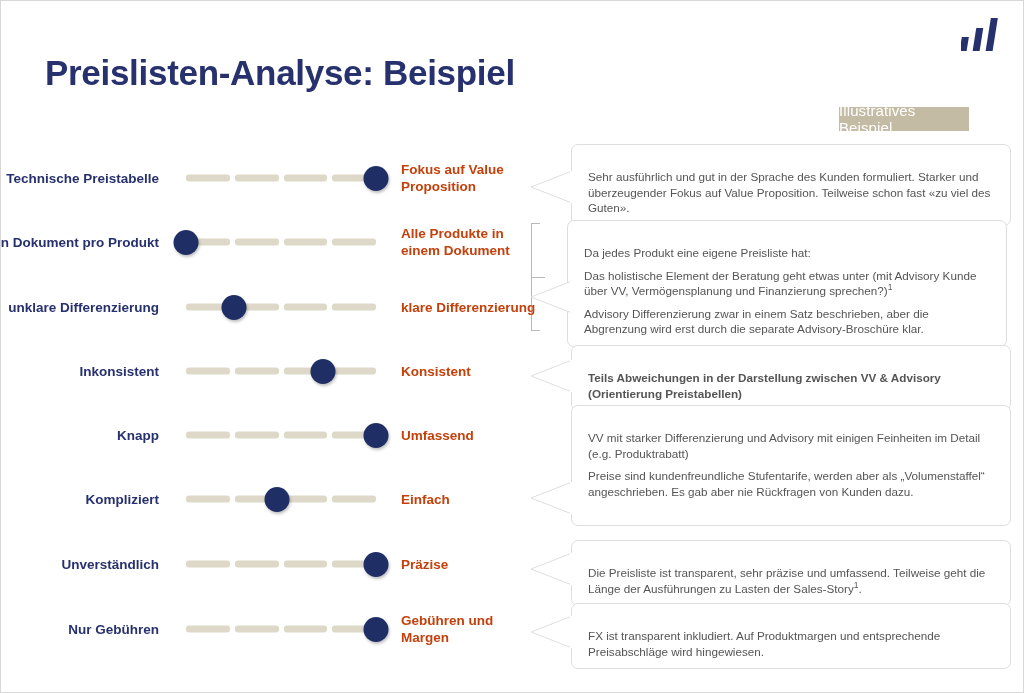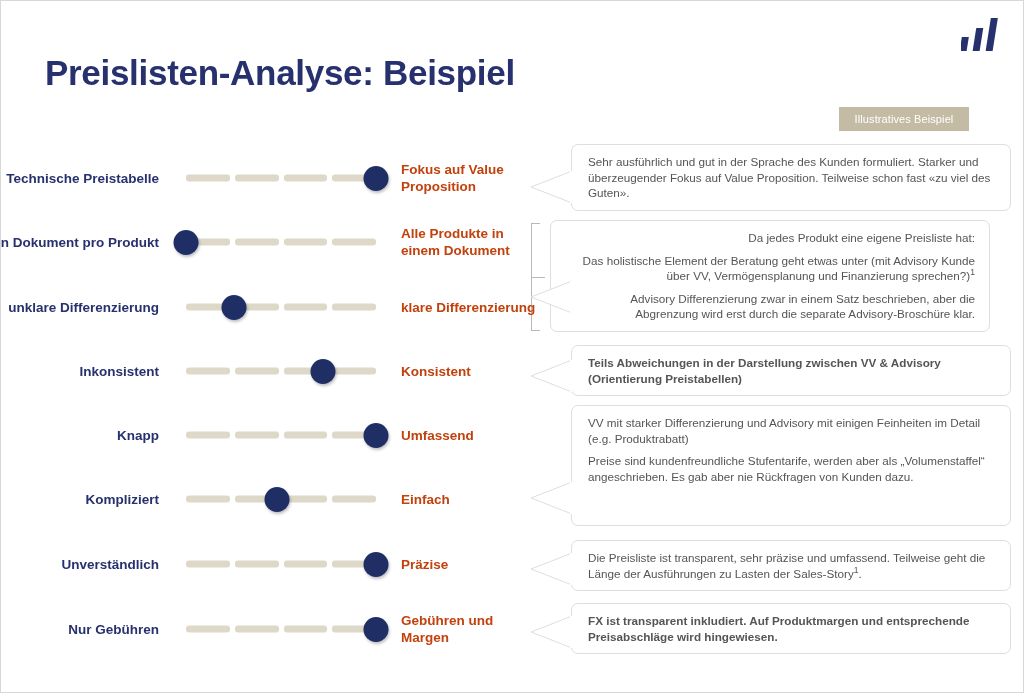--- a/index.html
+++ b/index.html
@@ -22,21 +22,21 @@
     color:#27316e;white-space:nowrap;
   }
   #logo{
     position:absolute;right:16px;top:16px;
     width:46px;height:34px;
   }
   #badge{
     position:absolute;left:838px;top:106px;
     width:130px;height:24px;
     background:#c3bba4;
-    color:#ffffff;font-size:11px;
+    color:#ffffff;font-size:15px;
     display:flex;align-items:center;justify-content:center;
     letter-spacing:.1px;
   }
 
   
   .row{position:absolute;left:0;width:1024px;height:0;}
 
   .lbl-left{
     position:absolute;right:866px; 
     width:300px;text-align:right;
@@ -70,21 +70,21 @@
     box-shadow:1px 2px 3px rgba(0,0,0,.25);
   }
 
   
   .callout{
     position:absolute;
     box-sizing:border-box;
     border:1px solid #dedede;
     border-radius:7px;
     background:#ffffff;
-    padding:9px 14px 9px 16px;
+    padding:24px 14px 9px 16px;
     font-size:11.7px;line-height:15.5px;
     color:#555555;
   }
   .callout p{margin:0 0 7px 0;}
   .callout p:last-child{margin-bottom:0;}
 
   
   .tail{position:absolute;width:42px;height:34px;pointer-events:none;}
 
   
@@ -211,21 +211,21 @@
       </div>
     </div>
   <div id="callouts-layer">
       <div class="callout" style="left: 570px; top: 143px; width: 440px; min-height: 66px;">
         <p>Sehr ausführlich und gut in der Sprache des Kunden formuliert. Starker und überzeugender Fokus auf Value Proposition. Teilweise schon fast «zu viel des Guten».</p>
       </div>
       <div class="tail" style="left: 529px; top: 169px;"><svg width="42" height="34" viewBox="0 0 42 34" aria-hidden="true">
           <path d="M42 1 L1 17 L42 33" fill="#ffffff" stroke="#dedede" stroke-width="1"></path>
           <line x1="41" y1="1" x2="41" y2="33" stroke="#ffffff" stroke-width="2"></line>
         </svg></div>
-      <div class="callout" style="left: 549px; top: 219px; width: 440px; min-height: 110px; text-align: right;">
+      <div class="callout" style="left: 566px; top: 219px; width: 440px; min-height: 110px;">
         <p>Da jedes Produkt eine eigene Preisliste hat:</p>
         <p>Das holistische Element der Beratung geht etwas unter (mit Advisory Kunde über VV, Vermögensplanung und Finanzierung sprechen?)<sup>1</sup></p>
         <p>Advisory Differenzierung zwar in einem Satz beschrieben, aber die Abgrenzung wird erst durch die separate Advisory-Broschüre klar.</p>
       </div>
       <div class="tail" style="left: 529px; top: 279px;"><svg width="42" height="34" viewBox="0 0 42 34" aria-hidden="true">
           <path d="M42 1 L1 17 L42 33" fill="#ffffff" stroke="#dedede" stroke-width="1"></path>
           <line x1="41" y1="1" x2="41" y2="33" stroke="#ffffff" stroke-width="2"></line>
         </svg></div>
       <div class="callout" style="left: 570px; top: 344px; width: 440px; min-height: 45px; font-weight: bold;">
         <p>Teils Abweichungen in der Darstellung zwischen VV &amp; Advisory (Orientierung Preistabellen)</p>
@@ -242,21 +242,21 @@
           <path d="M42 1 L1 17 L42 33" fill="#ffffff" stroke="#dedede" stroke-width="1"></path>
           <line x1="41" y1="1" x2="41" y2="33" stroke="#ffffff" stroke-width="2"></line>
         </svg></div>
       <div class="callout" style="left: 570px; top: 539px; width: 440px; min-height: 48px;">
         <p>Die Preisliste ist transparent, sehr präzise und umfassend. Teilweise geht die Länge der Ausführungen zu Lasten der Sales-Story<sup>1</sup>.</p>
       </div>
       <div class="tail" style="left: 529px; top: 551px;"><svg width="42" height="34" viewBox="0 0 42 34" aria-hidden="true">
           <path d="M42 1 L1 17 L42 33" fill="#ffffff" stroke="#dedede" stroke-width="1"></path>
           <line x1="41" y1="1" x2="41" y2="33" stroke="#ffffff" stroke-width="2"></line>
         </svg></div>
-      <div class="callout" style="left: 570px; top: 602px; width: 440px; min-height: 48px; font-weight: bold;">
+      <div class="callout" style="left: 570px; top: 602px; width: 440px; min-height: 48px;">
         <p>FX ist transparent inkludiert. Auf Produktmargen und entsprechende Preisabschläge wird hingewiesen.</p>
       </div>
       <div class="tail" style="left: 529px; top: 614px;"><svg width="42" height="34" viewBox="0 0 42 34" aria-hidden="true">
           <path d="M42 1 L1 17 L42 33" fill="#ffffff" stroke="#dedede" stroke-width="1"></path>
           <line x1="41" y1="1" x2="41" y2="33" stroke="#ffffff" stroke-width="2"></line>
         </svg></div>
     </div>
 
 </div>
 

